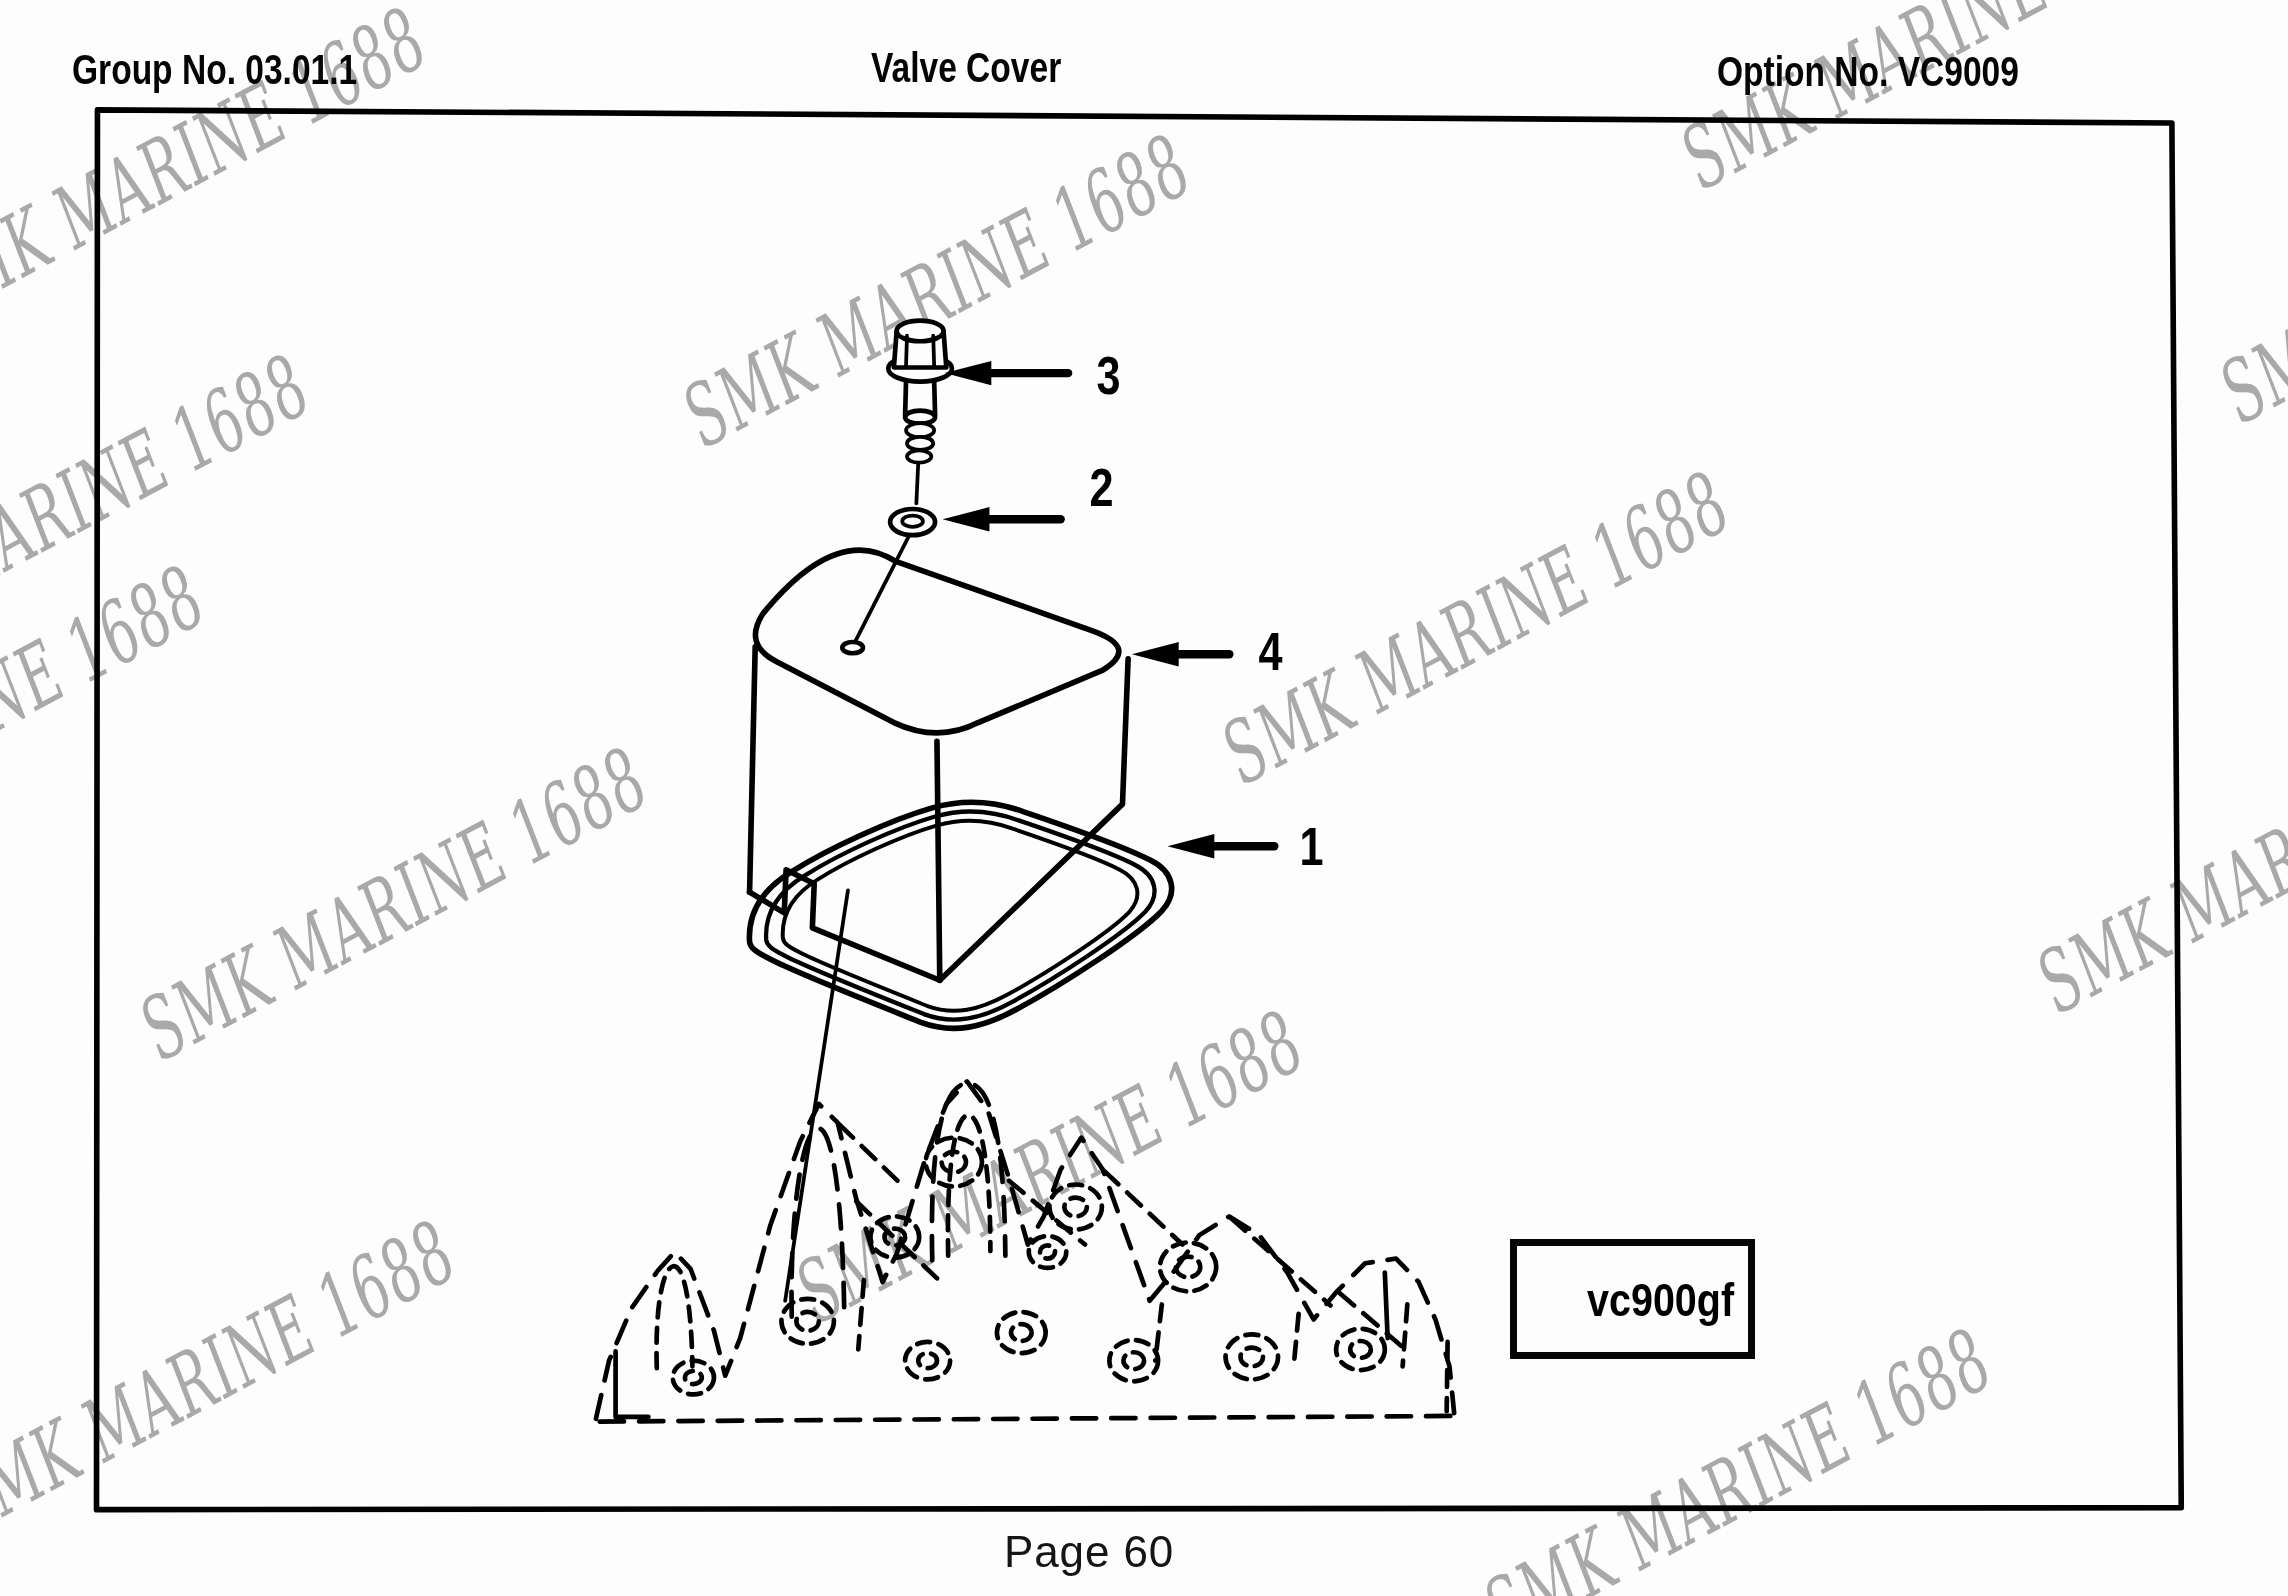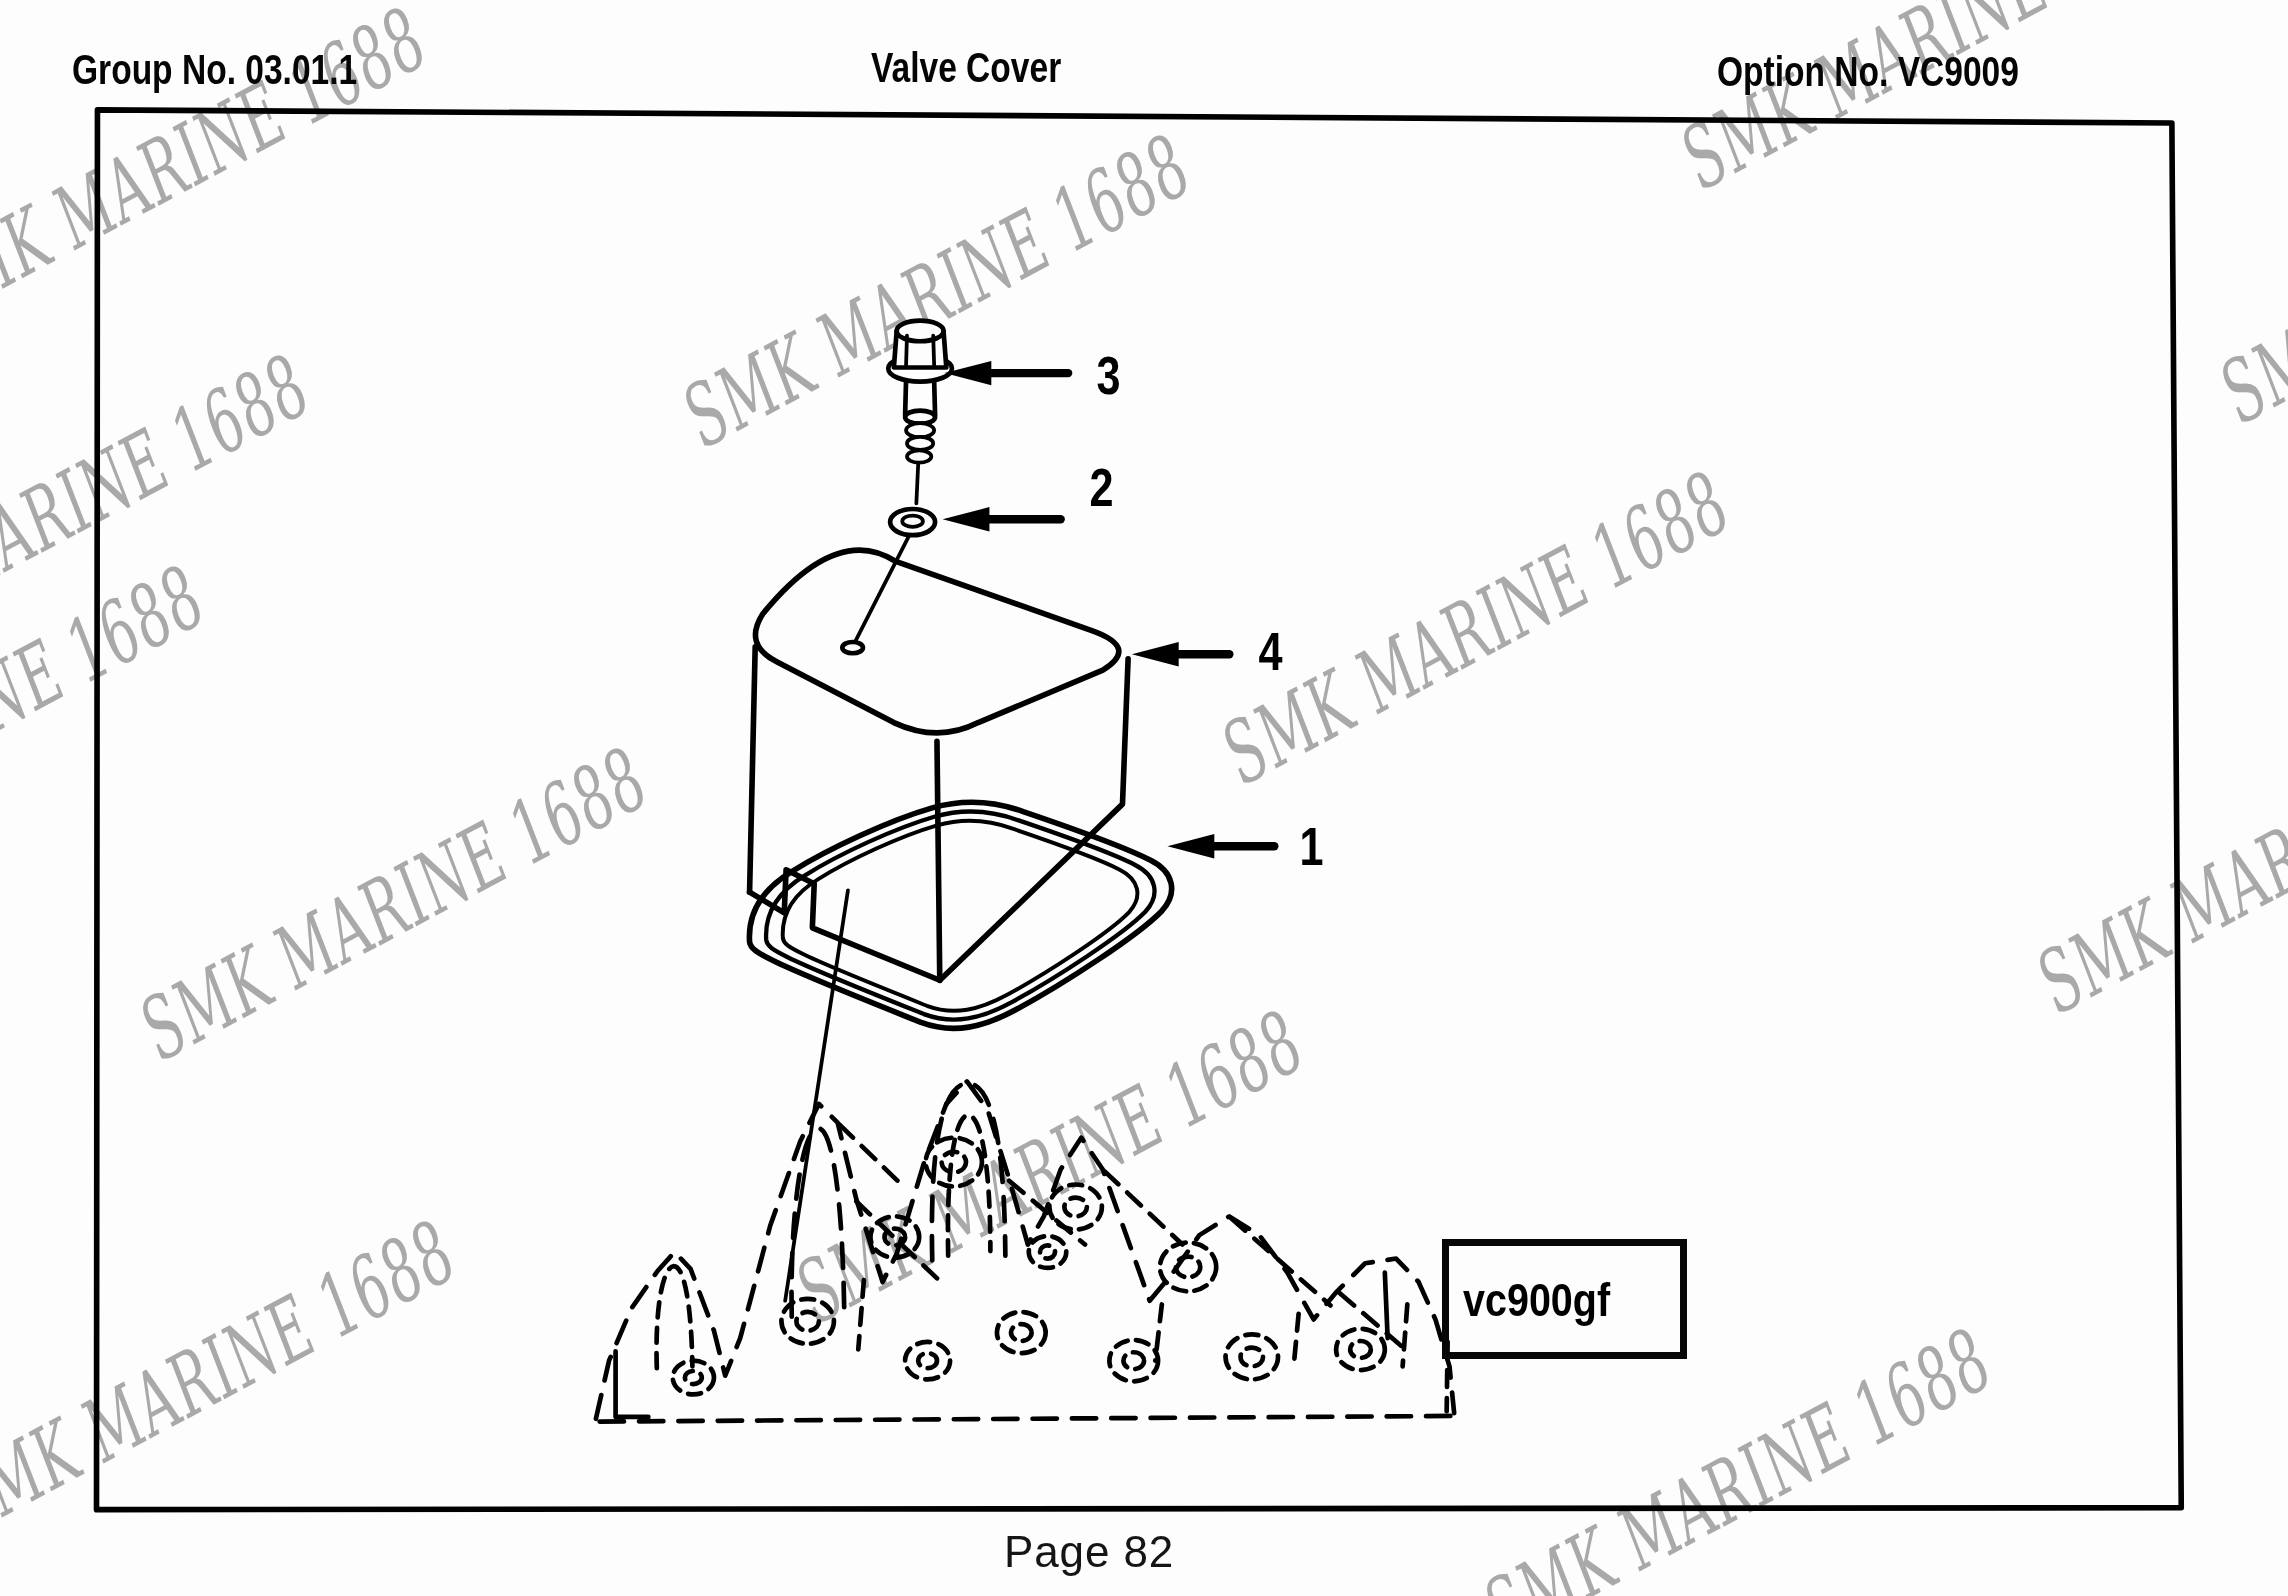--- a/index.html
+++ b/index.html
@@ -25,23 +25,23 @@
     font-weight:400; color:#151515; letter-spacing:0.9px;
   }
   
   .callout {
     position:absolute; width:75px; text-align:center;
     font-weight:bold; font-size:54px; color:#000;
     transform:scaleX(0.8); transform-origin:center;
   }
   
   .figbox {
-    position:absolute; left:1442px; top:1239px; width:245px; height:120px;
+    position:absolute; left:1510px; top:1239px; width:245px; height:120px;
     border:7.5px solid #070707; box-sizing:border-box;
-    display:flex; align-items:center; justify-content:flex-start; background:transparent;
+    display:flex; align-items:center; justify-content:flex-end; background:transparent;
   }
   .figbox span {
     font-weight:bold; font-size:47px; transform:scaleX(0.84); letter-spacing:0px;
   }
   svg.diagram { position:absolute; left:0; top:0; }
 </style>
 </head>
 <body>
 
 <div class="wm" style="left:-97px; top:251px;">SMK MARINE 1688</div>
@@ -164,14 +164,14 @@
 
 <div class="callout" style="left:1071px; top:344px;">3</div>
 <div class="callout" style="left:1064px; top:456px;">2</div>
 <div class="callout" style="left:1233px; top:620px;">4</div>
 <div class="callout" style="left:1274px; top:815px;">1</div>
 
 <div class="figbox">
   <span>vc900gf</span>
 </div>
 
-<div class="pagenum">Page 82</div>
+<div class="pagenum">Page 60</div>
 
 
 </body></html>

